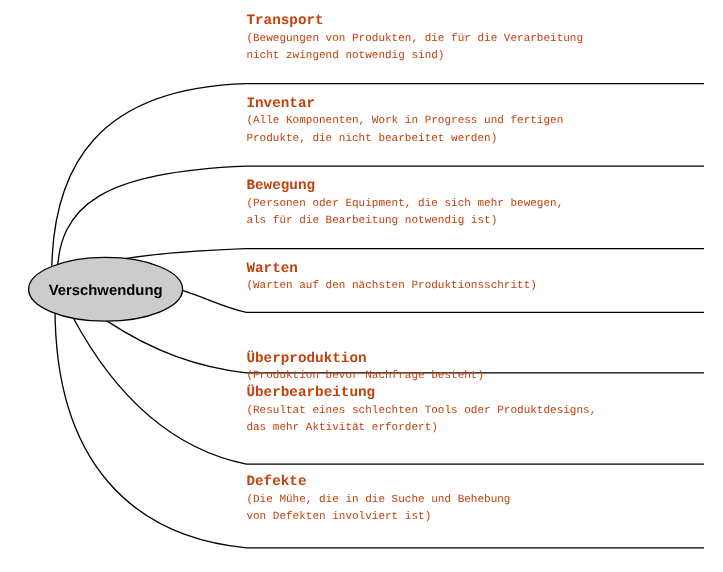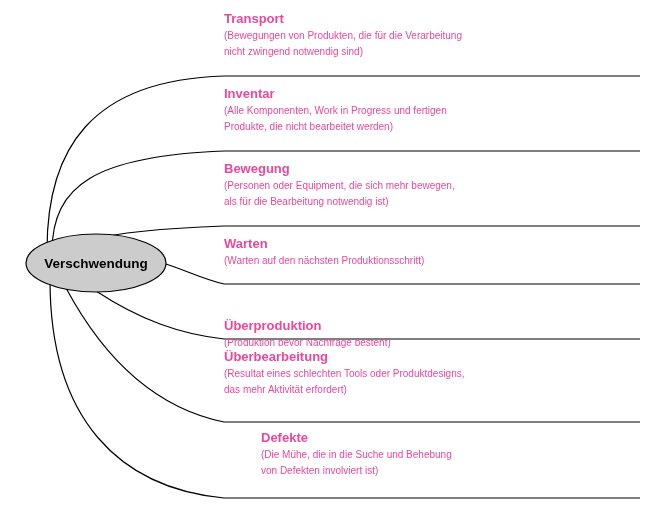--- a/index.html
+++ b/index.html
@@ -25,22 +25,22 @@
     height: 520px;
   }
   .node-label {
     font-family: "Liberation Sans", sans-serif;
     font-size: 13.5px;
     font-weight: bold;
     fill: #000000;
   }
   .branch-block {
     position: absolute;
-    font-family: Liberation Sans, sans-serif;
-    color: #ec4899;
+    font-family: Liberation Mono, monospace;
+    color: #c2410c;
   }
   .branch-title {
     font-size: 13px;
     font-weight: bold;
     line-height: 16px;
     margin: 0 0 1px 0;
     white-space: nowrap;
   }
   .branch-desc {
     font-size: 10px;
@@ -108,21 +108,21 @@
           <span>(Produktion bevor Nachfrage besteht)</span>
         </div>
       </div>
       <div class="branch-block" style="left: 224px; top: 349px;">
         <div class="branch-title">Überbearbeitung</div>
         <div class="branch-desc">
           <span>(Resultat eines schlechten Tools oder Produktdesigns,</span>
           <span>das mehr Aktivität erfordert)</span>
         </div>
       </div>
-      <div class="branch-block" style="left: 224px; top: 430px; margin-left: 37px;">
+      <div class="branch-block" style="left: 224px; top: 430px;">
         <div class="branch-title">Defekte</div>
         <div class="branch-desc">
           <span>(Die Mühe, die in die Suche und Behebung</span>
           <span>von Defekten involviert ist)</span>
         </div>
       </div>
     </div>
 
 </div>
 

